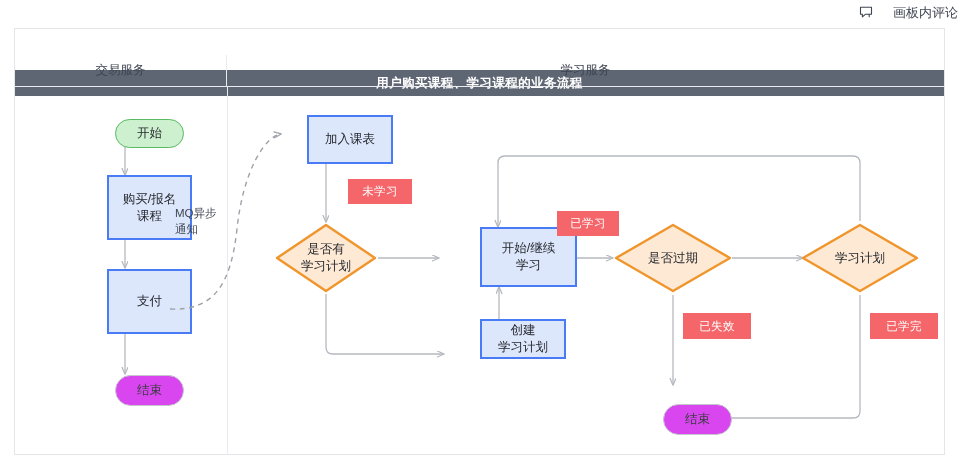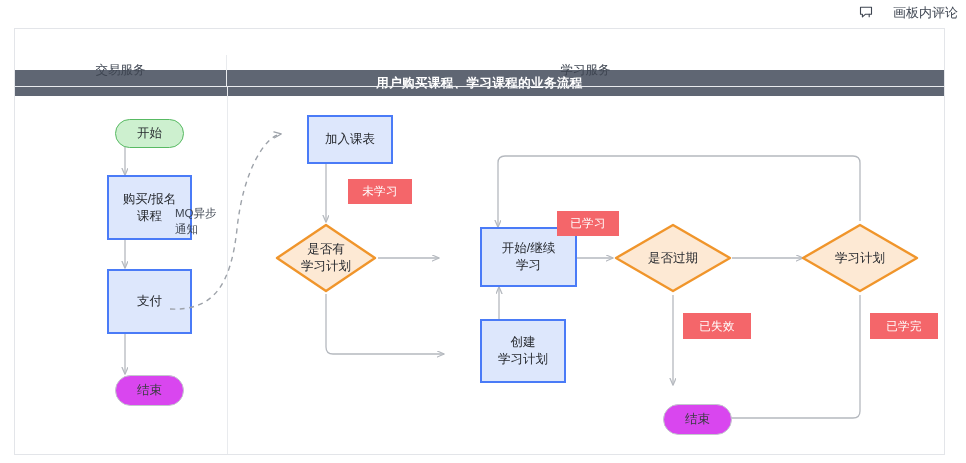--- a/index.html
+++ b/index.html
@@ -170,21 +170,21 @@
   <div class="badge" style="left:333px;top:150px;width:64px;height:25px;">未学习</div>
 
   <div class="diamond" style="left:259px;top:193px;width:104px;height:72px;">
     <svg width="104" height="72" viewBox="0 0 104 72">
       <polygon points="52,3 101,36 52,69 3,36" fill="#fde9d4" stroke="#f0952b" stroke-width="2.4" stroke-linejoin="round"></polygon>
     </svg>
     <div class="dtext">是否有
 学习计划</div>
   </div>
 
-  <div class="node proc" style="left:441px;top:290px;width:86px;height:64px;">创建
+  <div class="node proc" style="left:441px;top:290px;width:86px;height:40px;">创建
 学习计划</div>
 
   <div class="node proc" style="left:441px;top:198px;width:97px;height:60px;">开始/继续
 学习</div>
 
   <div class="badge" style="left:542px;top:182px;width:62px;height:25px;">已学习</div>
 
   <div class="diamond" style="left:598px;top:193px;width:120px;height:72px;">
     <svg width="120" height="72" viewBox="0 0 120 72">
       <polygon points="60,3 117,36 60,69 3,36" fill="#fde9d4" stroke="#f0952b" stroke-width="2.4" stroke-linejoin="round"></polygon>

